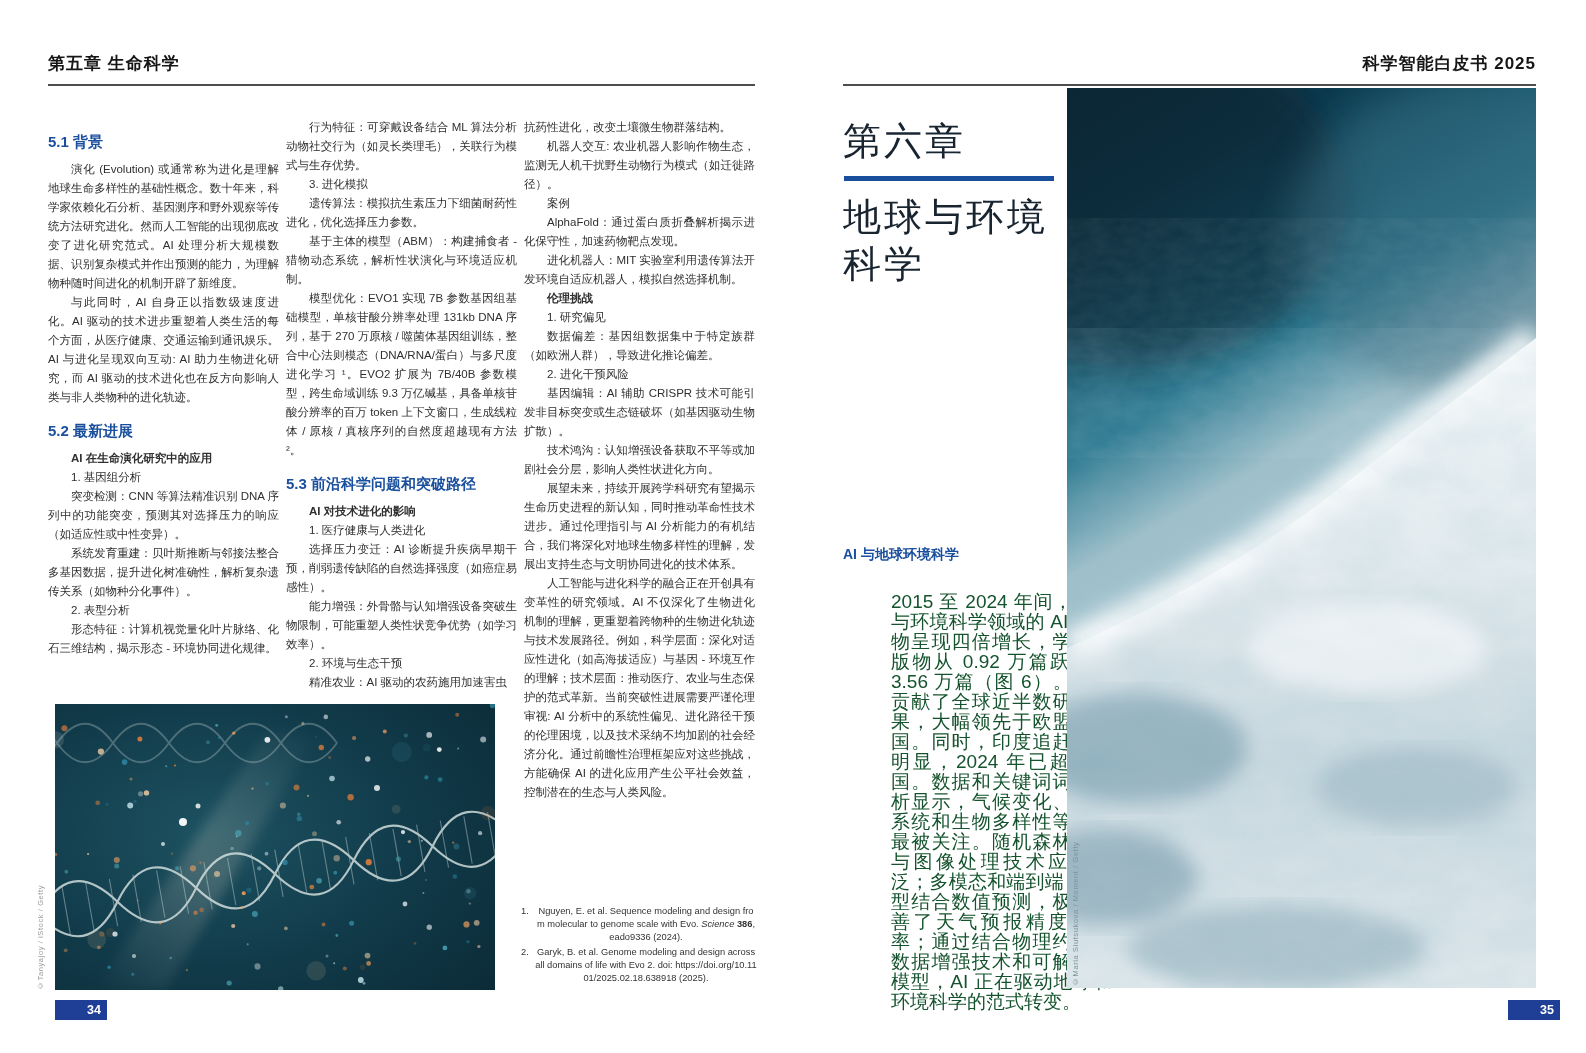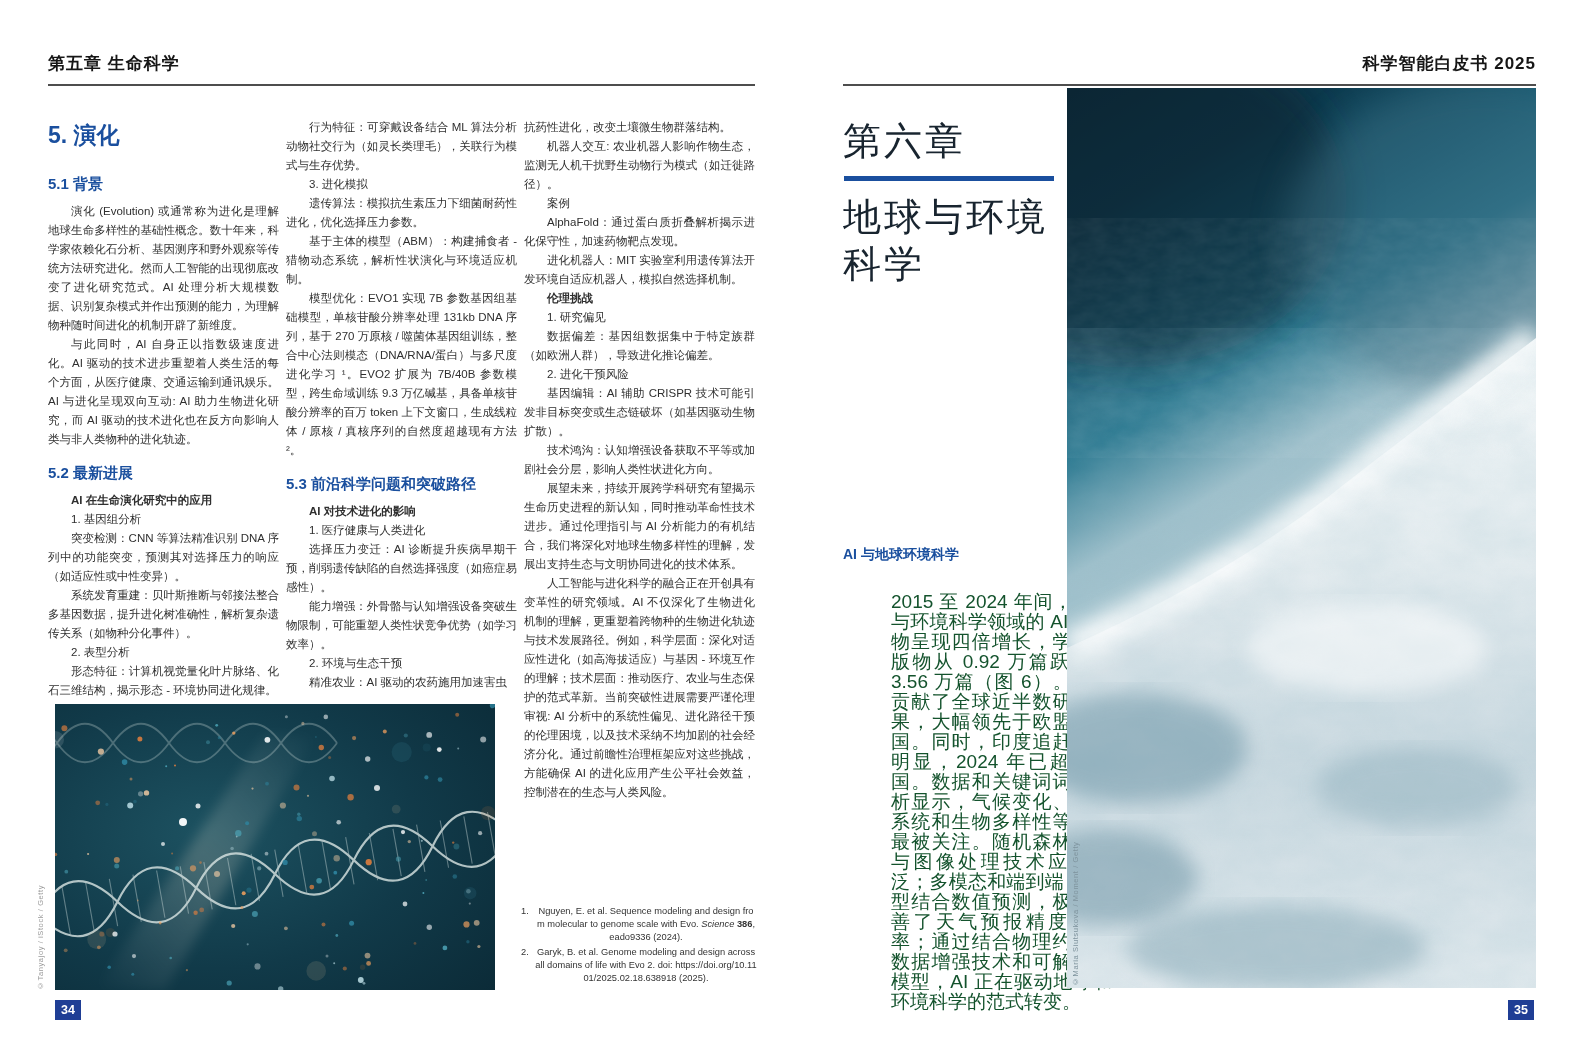--- a/index.html
+++ b/index.html
@@ -37,21 +37,21 @@
   .wave{left:1067px;top:88px;width:469px;height:900px;}
   .photo svg{display:block;width:100%;height:100%;}
 
   .credit{position:absolute;writing-mode:vertical-rl;transform:rotate(180deg);
           font-size:7.5px;letter-spacing:0.6px;}
   .credit-l{left:36px;top:704px;height:286px;color:#9a9a9a;}
   .credit-r{left:1071px;top:700px;height:286px;color:#7e939d;}
 
   .pagenum{position:absolute;top:1000px;width:26px;height:20px;background:var(--pagebox);
            color:#fff;font-size:12.5px;font-weight:700;display:flex;align-items:center;
-           justify-content:center;}
+           justify-content:center;padding-left:26px;}
   .pn-l{left:55px;} .pn-r{left:1508px;}
 
   .ch-label{position:absolute;left:843px;top:118px;font-size:38px;line-height:46px;
             font-weight:300;color:#18242f;letter-spacing:3px;}
   .ch-rule{position:absolute;left:844px;top:176px;width:210px;height:5px;background:var(--accent);}
   .ch-title{position:absolute;left:843px;top:194px;width:230px;font-size:38px;line-height:47px;
             font-weight:300;color:#18242f;letter-spacing:3px;}
   .sec-h{position:absolute;left:843px;top:546px;font-size:14px;font-weight:700;color:var(--accent);}
   .r-body{position:absolute;left:843px;top:592px;width:221px;font-size:19px;line-height:20px;
           text-align:justify;color:#14532d;margin-left:48px;}
@@ -60,21 +60,20 @@
 <body>
 
 <div class="spread">
 
   <div class="hdr hdr-l">第五章 生命科学</div>
   <div class="rule rule-l"></div>
   <div class="hdr hdr-r">科学智能白皮书 2025</div>
   <div class="rule rule-r"></div>
 
   <div class="col" id="col1">
-      <div class="blk h1">5. 演化</div>
       <div class="blk h2">5.1 背景</div>
       <div class="blk p">演化 (Evolution) 或通常称为进化是理解地球生命多样性的基础性概念。数十年来，科学家依赖化石分析、基因测序和野外观察等传统方法研究进化。然而人工智能的出现彻底改变了进化研究范式。AI 处理分析大规模数据、识别复杂模式并作出预测的能力，为理解物种随时间进化的机制开辟了新维度。</div>
       <div class="blk p">与此同时，AI 自身正以指数级速度进化。AI 驱动的技术进步重塑着人类生活的每个方面，从医疗健康、交通运输到通讯娱乐。AI 与进化呈现双向互动: AI 助力生物进化研究，而 AI 驱动的技术进化也在反方向影响人类与非人类物种的进化轨迹。</div>
       <div class="blk h2">5.2 最新进展</div>
       <div class="blk sub">AI 在生命演化研究中的应用</div>
       <div class="blk num">1. 基因组分析</div>
       <div class="blk p">突变检测：CNN 等算法精准识别 DNA 序列中的功能突变，预测其对选择压力的响应（如适应性或中性变异）。</div>
       <div class="blk p">系统发育重建：贝叶斯推断与邻接法整合多基因数据，提升进化树准确性，解析复杂遗传关系（如物种分化事件）。</div>
       <div class="blk num">2. 表型分析</div>
       <div class="blk p">形态特征：计算机视觉量化叶片脉络、化石三维结构，揭示形态 - 环境协同进化规律。</div>

